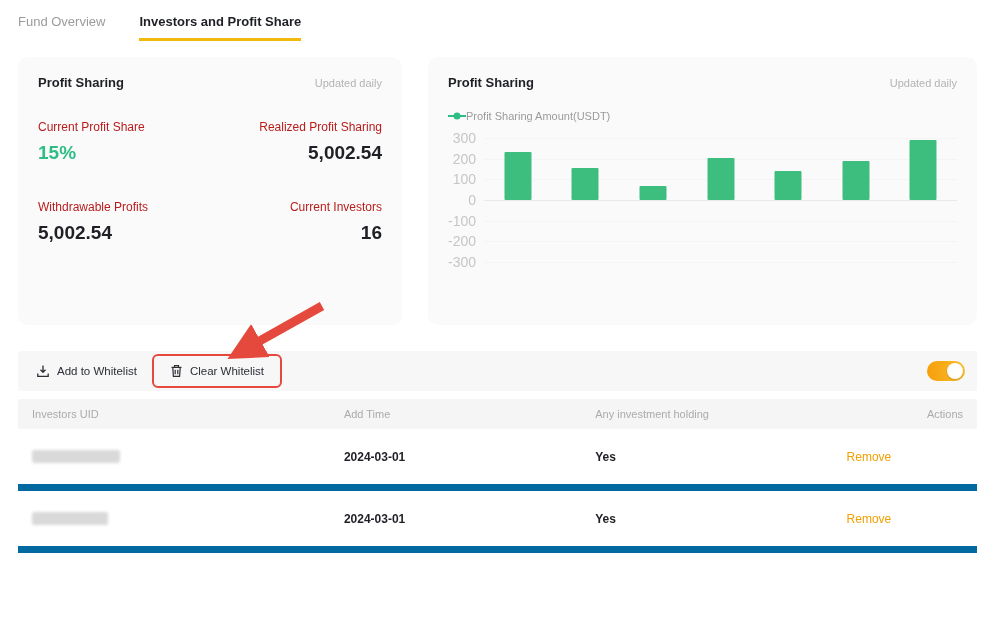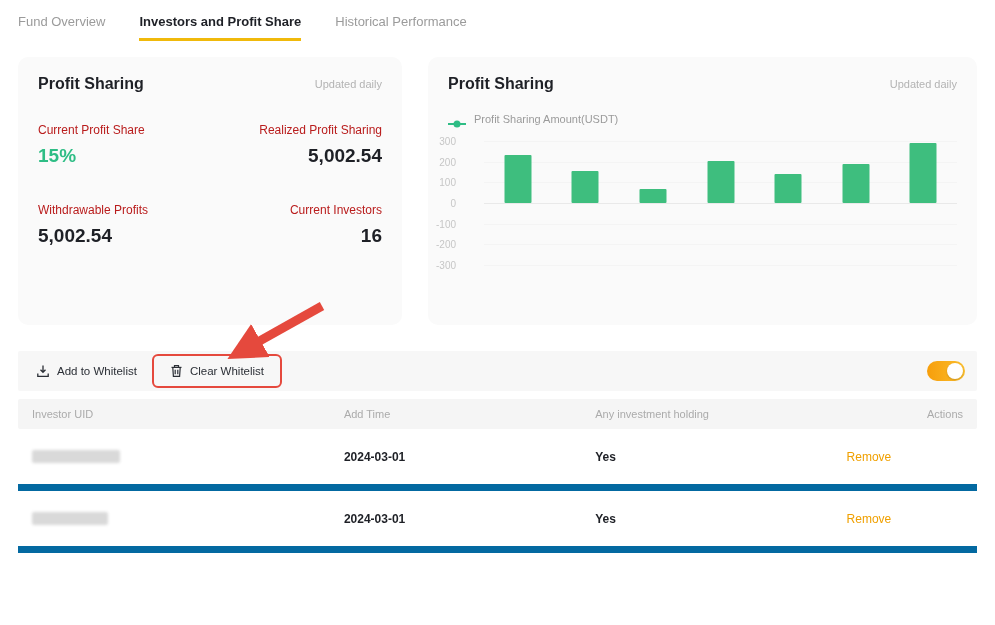--- a/index.html
+++ b/index.html
@@ -15,39 +15,39 @@
   .tabs { display:flex; gap:34px; }
   .tab { font-size:13px; color:#9b9b9b; padding-bottom:9px; cursor:pointer; }
   .tab.active { color:#1e2026; font-weight:700; border-bottom:3px solid #F0B90B; }
 
   
   .cards-row { display:flex; gap:26px; margin-top:16px; }
   .card { background:#fafafa; border-radius:10px; padding:18px 20px; height:268px; }
   .summary-card { width:384px; flex:none; }
   .chart-card { flex:1; }
   .card-head { display:flex; justify-content:space-between; align-items:center; }
-  .card-title { font-size:16px; font-weight:700; }
+  .card-title { font-size:13px; font-weight:700; }
   .card-updated { font-size:11px; color:#b3b3b3; }
 
   .stats { display:grid; grid-template-columns:1fr 1fr; row-gap:36px; margin-top:30px; }
   .stat.right { text-align:right; }
   .stat-label { font-size:12px; color:#b91c1c; margin-bottom:8px; }
   .stat-value { font-size:19px; font-weight:700; color:#1e2026; }
   .stat-value.green { color:#2EBD85; }
 
   
-  .legend { display:flex; align-items:flex-end; gap:8px; margin-top:20px; }
+  .legend { display:flex; align-items:center; margin-top:20px; }
   .legend-marker { width:18px; height:2px; background:#2EBD85; position:relative; flex:none; }
   .legend-marker::after { content:""; position:absolute; left:50%; top:50%;
     transform:translate(-50%,-50%); width:7px; height:7px; border-radius:50%; background:#2EBD85; }
   .legend-label { font-size:11px; color:#9b9b9b; }
 
   .chart { display:flex; margin-top:16px; }
   .chart-yaxis { width:36px; position:relative; height:124px; flex:none; }
-  .ytick { position:absolute; right:28px; transform:translateY(-50%); font-size:10px; color:#c6c6c6; }
+  .ytick { position:absolute; right:8px; transform:translateY(-50%); font-size:14px; color:#c6c6c6; }
   .chart-plot { flex:1; position:relative; height:124px; }
   .gridline { position:absolute; left:0; right:0; height:1px; background:#f4f4f4; }
   .gridline.zero { background:#e9e9e9; }
   .chart-bars { position:absolute; inset:0; display:flex; z-index:2; }
   .chart-col { flex:1; position:relative; }
   .bar { position:absolute; left:50%; transform:translateX(-50%); width:27px; border-radius:1px; }
   .chart-xlabels { display:flex; margin-left:36px; margin-top:24px; }
   .xlabel { flex:1; text-align:center; font-size:10px; color:#9b9b9b; }
 
   
@@ -88,21 +88,20 @@
   .remove-link { color:#F0A000; font-weight:400; font-size:12px; text-align:left; cursor:pointer; }
 </style>
 </head>
 <body>
 
 <div class="page">
 
   <nav class="tabs">
     <div class="tab">Fund Overview</div>
     <div class="tab active">Investors and Profit Share</div>
-    <div class="tab">Historical Performance</div>
   </nav>
 
   <div class="cards-row">
 
     <section class="card summary-card">
       <div class="card-head">
         <div class="card-title">Profit Sharing</div>
         <div class="card-updated">Updated daily</div>
       </div>
       <div class="stats">
@@ -216,21 +215,21 @@
       </svg>
     </div>
 
     <div class="toggle">
       <div class="toggle-knob"></div>
     </div>
   </div>
 
   <div class="table">
     <div class="thead">
-      <div class="th">Investor UID</div>
+      <div class="th">Investors UID</div>
       <div class="th">Add Time</div>
       <div class="th">Any investment holding</div>
       <div class="th actions">Actions</div>
     </div>
 
     <div class="trow">
       <div class="td">
           <div class="uid-redacted"></div>
         </div>
       <div class="td">2024-03-01</div>

